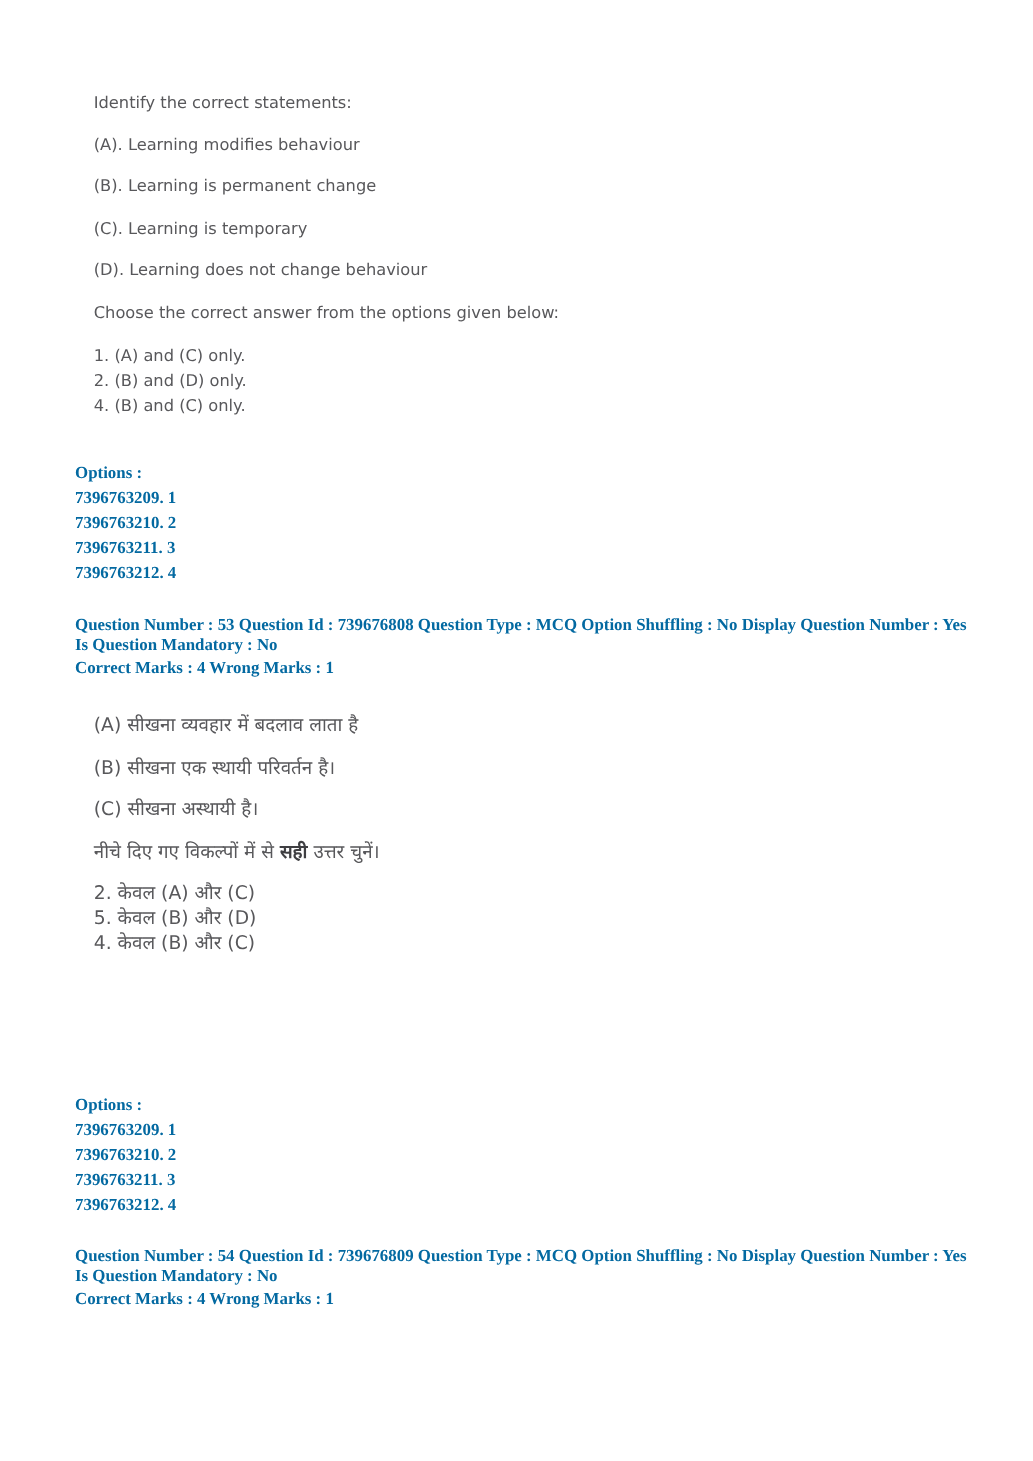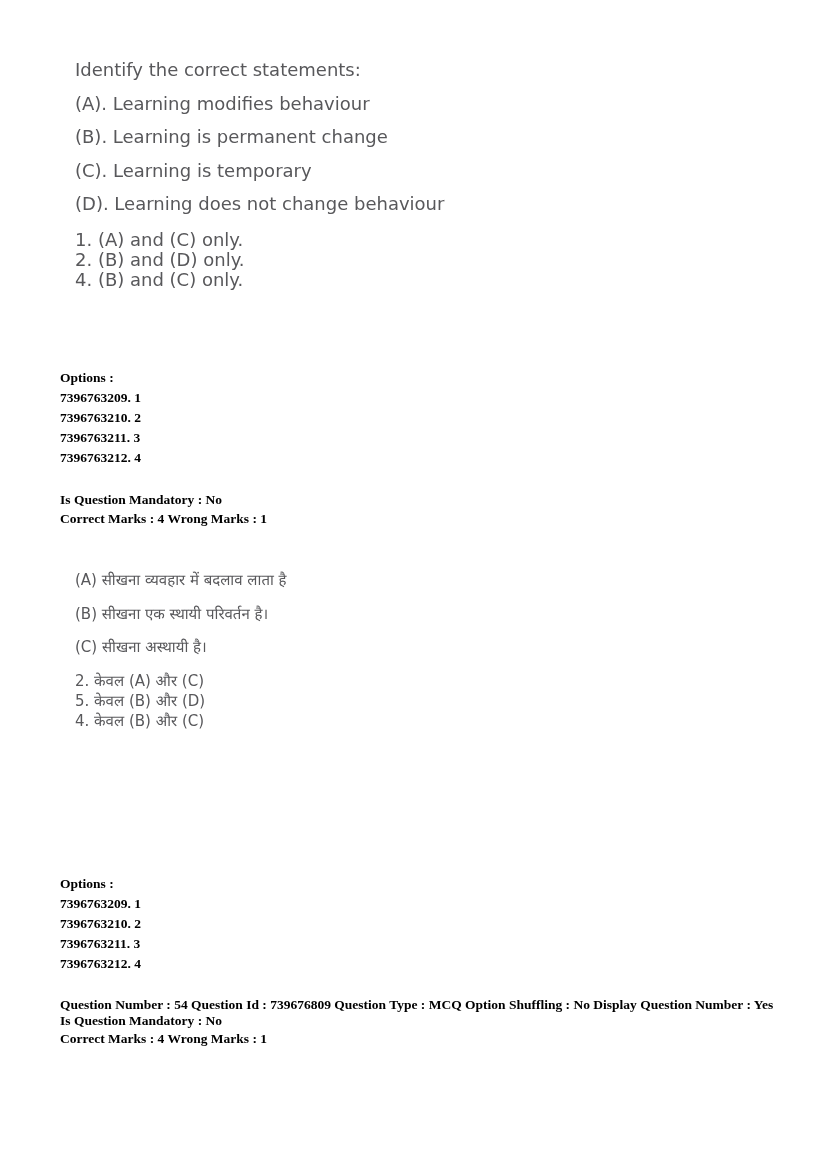--- a/index.html
+++ b/index.html
@@ -11,34 +11,34 @@
     background:#ffffff;
     overflow:hidden;
     font-family:"Liberation Serif", serif;
   }
   
   .q-block {
     position:absolute;
     font-family:"DejaVu Sans","Liberation Sans",sans-serif;
     color:#58585b;
   }
-  .q-en { left:75px; top:62px; font-size:18px; }
+  .q-en { left:75px; top:75px; font-size:13px; }
   .q-hi { left:75px; top:570px; font-size:15px; }
   .q-para { line-height:16px; margin-bottom:17.5px; white-space:nowrap; }
   .q-hi .q-para { line-height:20px; margin-bottom:13.5px; }
   .q-choice { line-height:20px; white-space:nowrap; }
   .q-hi .q-choice { line-height:20px; }
   .q-hi b { color:#3f3f42; }
   
   .meta-block {
     position:absolute;
     left:60px;
     font-family:"Liberation Serif", serif;
     font-weight:bold;
-    color:#000000;
+    color:#0369a1;
     font-size:13.5px;
   }
   .opts1 { top:368px; }
   .opts2 { top:874px; }
   .meta-block .opt-line { line-height:20px; white-space:nowrap; }
   .qhead1 { top:492px; }
   .qhead2 { top:997px; }
   .meta-line { line-height:15.5px; white-space:nowrap; }
   .meta-line.marks { margin-top:3px; }
 </style>
@@ -46,42 +46,45 @@
 <body>
 
 <div class="page">
 
   <div class="q-block q-en">
     <div class="q-para">Identify the correct statements:</div>
     <div class="q-para">(A). Learning modifies behaviour</div>
     <div class="q-para">(B). Learning is permanent change</div>
     <div class="q-para">(C). Learning is temporary</div>
     <div class="q-para">(D). Learning does not change behaviour</div>
+    <div class="q-para">Choose the correct answer from the options given below:</div>
     <div class="q-choice">1. (A) and (C) only.</div>
     <div class="q-choice">2. (B) and (D) only.</div>
     <div class="q-choice">4. (B) and (C) only.</div>
   </div>
 
   <div class="meta-block opts1">
     <div class="opt-line">Options :</div>
     <div class="opt-line">7396763209. 1</div>
     <div class="opt-line">7396763210. 2</div>
     <div class="opt-line">7396763211. 3</div>
     <div class="opt-line">7396763212. 4</div>
   </div>
 
   <div class="meta-block qhead1">
+    <div class="meta-line">Question Number : 53 Question Id : 739676808 Question Type : MCQ Option Shuffling : No Display Question Number : Yes</div>
     <div class="meta-line">Is Question Mandatory : No</div>
     <div class="meta-line marks">Correct Marks : 4 Wrong Marks : 1</div>
   </div>
 
   <div class="q-block q-hi">
     <div class="q-para">(A) सीखना व्यवहार में बदलाव लाता है</div>
     <div class="q-para">(B) सीखना एक स्थायी परिवर्तन है।</div>
     <div class="q-para">(C) सीखना अस्थायी है।</div>
+    <div class="q-para"><span>नीचे दिए गए विकल्पों में से </span><b>सही</b><span> उत्तर चुनें।</span></div>
     <div class="q-choice">2. केवल (A) और (C)</div>
     <div class="q-choice">5. केवल (B) और (D)</div>
     <div class="q-choice">4. केवल (B) और (C)</div>
   </div>
 
   <div class="meta-block opts2">
     <div class="opt-line">Options :</div>
     <div class="opt-line">7396763209. 1</div>
     <div class="opt-line">7396763210. 2</div>
     <div class="opt-line">7396763211. 3</div>

